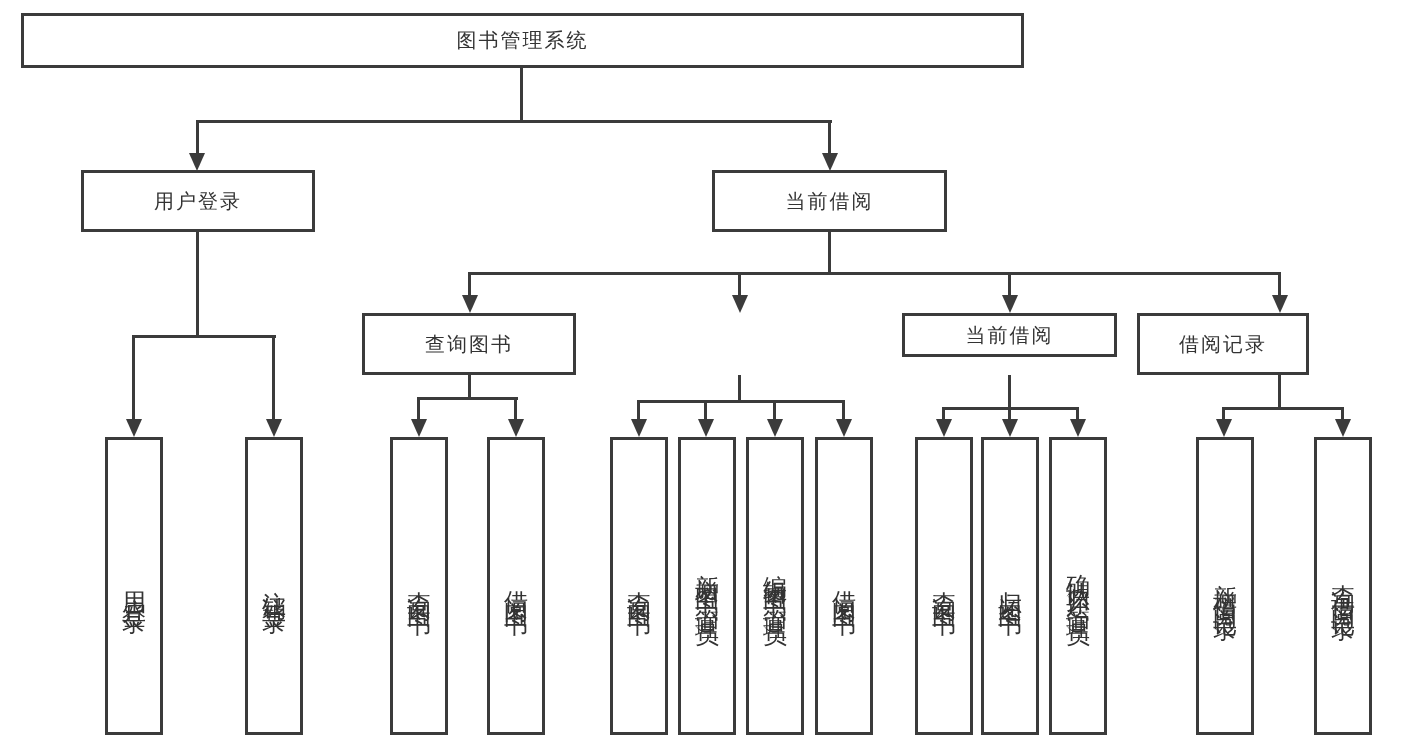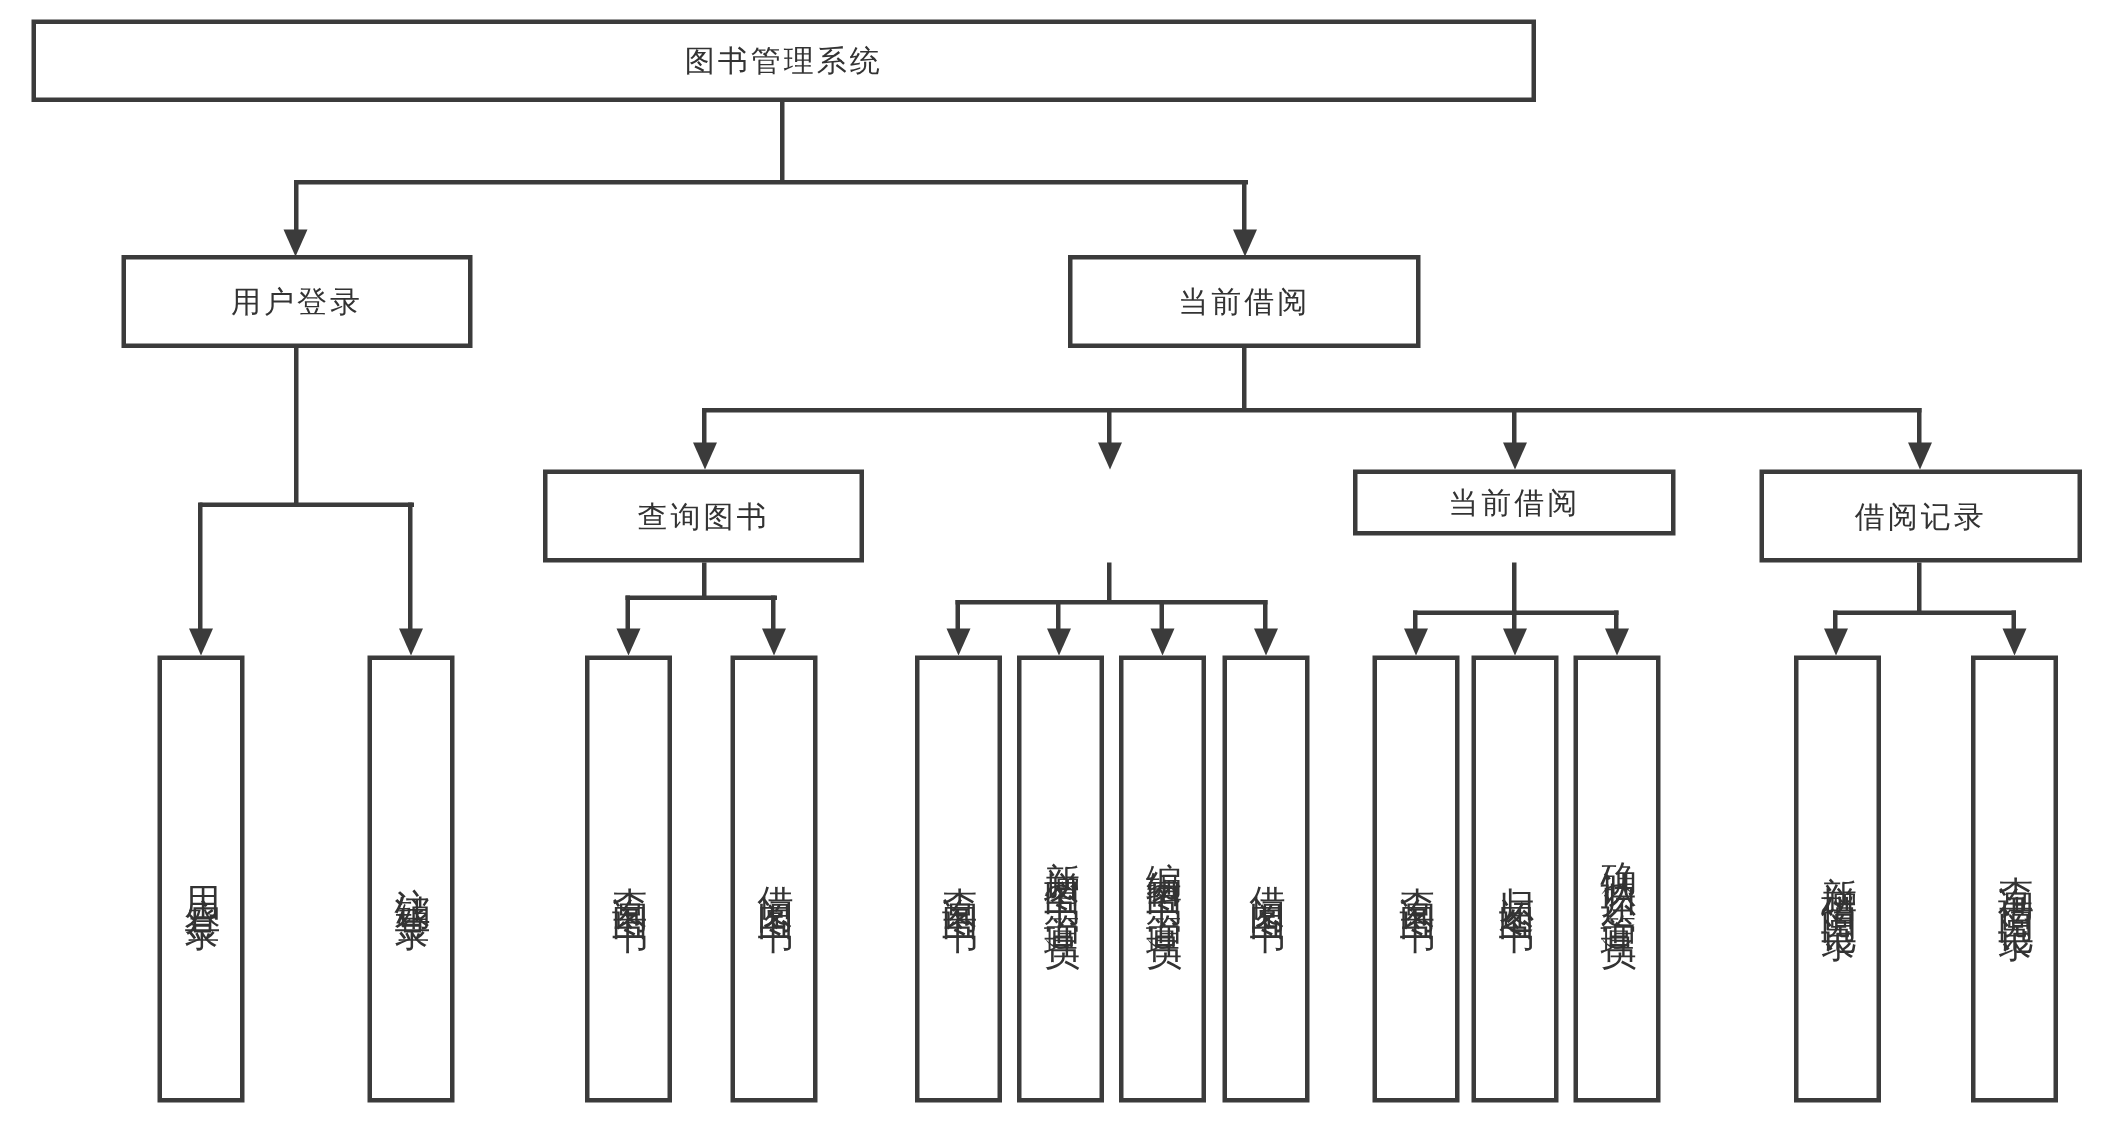--- a/index.html
+++ b/index.html
@@ -49,21 +49,21 @@
   <div class="ah" style="left:462px;top:295px"></div>
   <div class="vl" style="left:738px;top:272px;height:25px"></div>
   <div class="ah" style="left:732px;top:295px"></div>
   <div class="vl" style="left:1008px;top:272px;height:25px"></div>
   <div class="ah" style="left:1002px;top:295px"></div>
   <div class="vl" style="left:1278px;top:272px;height:25px"></div>
   <div class="ah" style="left:1272px;top:295px"></div>
 
   <div class="box hbox" style="left:362px;top:313px;width:214px;height:62px">查询图书</div>
   <div class="box hbox" style="left:902px;top:313px;width:215px;height:44px">当前借阅</div>
-  <div class="box hbox" style="left:1173px;top:313px;width:215px;height:62px">借阅记录</div>
+  <div class="box hbox" style="left:1137px;top:313px;width:172px;height:62px">借阅记录</div>
 
   <div class="vl" style="left:468px;top:375px;height:24px"></div>
   <div class="hl" style="left:417px;top:397px;width:101px"></div>
   <div class="vl" style="left:417px;top:397px;height:24px"></div>
   <div class="ah" style="left:411px;top:419px"></div>
   <div class="vl" style="left:514px;top:397px;height:24px"></div>
   <div class="ah" style="left:508px;top:419px"></div>
 
   <div class="vl" style="left:738px;top:375px;height:27px"></div>
   <div class="hl" style="left:637px;top:400px;width:208px"></div>

